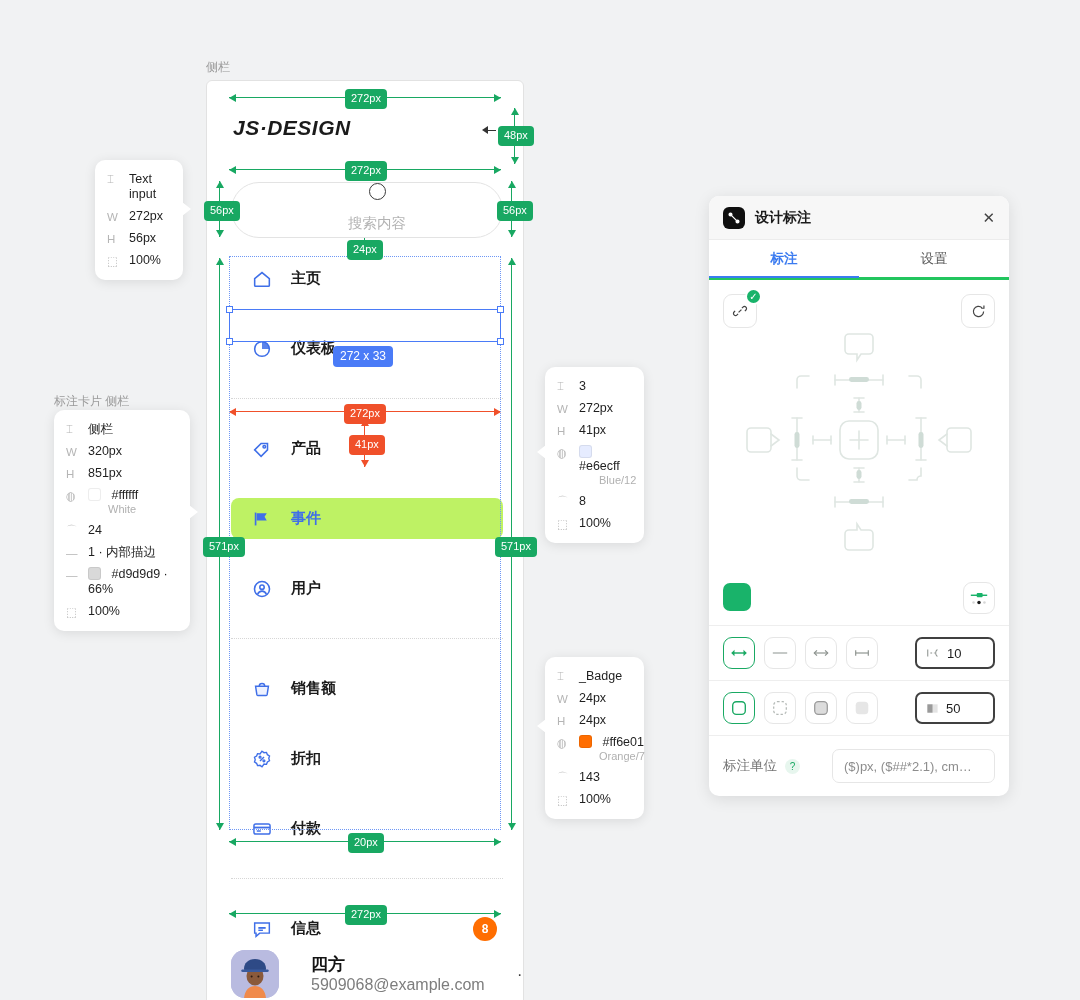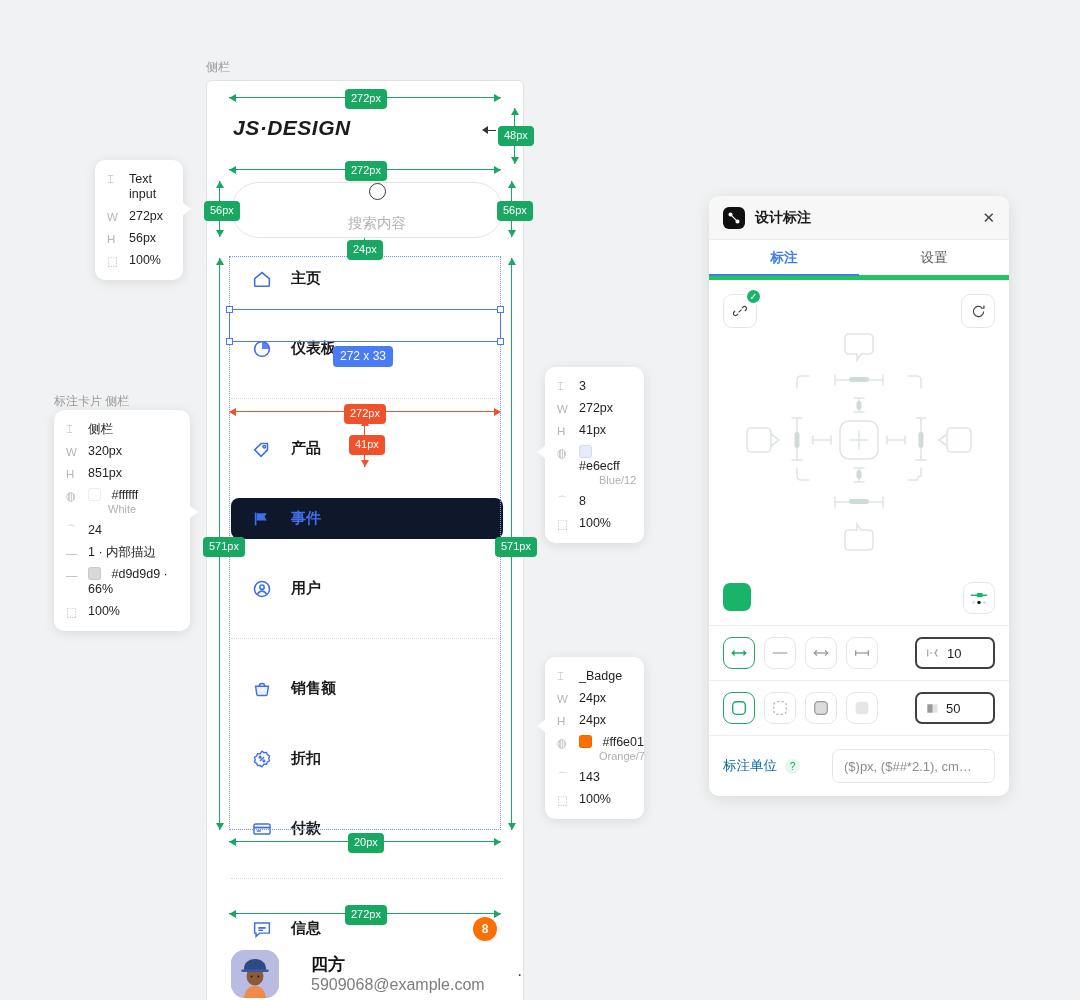--- a/index.html
+++ b/index.html
@@ -98,21 +98,21 @@
   }
   .search-circle{ width:17px;height:17px;border:1.6px solid #3a3a3a;border-radius:50%;}
   .search-ph{ color:#b3b3b3; font-size:14.5px; }
 
   .menu{ position:absolute; left:24px; top:177px; width:272px; }
   .mitem{
     height:41px; display:flex; align-items:center; gap:18px; padding-left:20px;
     border-radius:8px; margin-bottom:29px; position:relative;
   }
   .mitem .lab{ font-size:15px; color:#1c1c1c; font-weight:bold; }
-  .mitem.active{ background:#0f172a; }
+  .mitem.active{ background:#bef264; }
   .mitem.active .lab{ color:#3f6fe8; }
   .sep{ height:1px; border-top:1px dotted #d6d6d6; margin:0 0 29px 0; }
   .badge-count{
     position:absolute; right:6px; top:50%; transform:translateY(-50%);
     width:24px;height:24px;border-radius:50%; background:#ff6e01; color:#fff;
     font-size:12px; display:flex; align-items:center; justify-content:center;
     font-weight:bold;
   }
   .ico{ width:22px;height:22px; flex:0 0 22px; display:block; }
 
@@ -141,21 +141,21 @@
     overflow:hidden; z-index:20; display:flex; flex-direction:column;
   }
   .pl-head{
     height:44px; background:#f7f7f7; display:flex; align-items:center;
     padding:0 14px; gap:10px; border-bottom:1px solid #ececec;
   }
   .pl-logo{ width:22px;height:22px;background:#0f0f0f;border-radius:6px;
             display:flex;align-items:center;justify-content:center; }
   .pl-title{ font-size:14px; color:#1b1b1b; font-weight:bold;}
   .pl-close{ margin-left:auto; color:#444; font-size:15px; cursor:pointer;}
-  .pl-tabs{ display:flex; height:40px; border-bottom:5px solid #22c55e;}
+  .pl-tabs{ display:flex; height:40px; border-bottom:3px solid #22c55e;}
   .pl-tab{ flex:1; display:flex;align-items:center;justify-content:center;
            font-size:13.5px; color:#5a5a5a; position:relative;}
   .pl-tab.active{ color:#3b7bf0; font-weight:bold;}
   .pl-tab.active:after{ content:""; position:absolute;left:0;right:0;bottom:-1px;
                         height:2px; background:#3b7bf0;}
   .pl-body{ flex:1; position:relative; }
   .rnd-btn{ width:34px;height:34px;border:1px solid #e6e6e6;border-radius:9px;
             background:#fff; display:flex;align-items:center;justify-content:center;}
   .check-dot{ position:absolute; width:17px;height:17px;border-radius:50%;
               background:#19b36a; right:-6px; top:-7px; display:flex;
@@ -164,21 +164,21 @@
   .pl-rowbar{ border-top:1px solid #eee; display:flex; align-items:center;
               padding:11px 14px; gap:9px; }
   .opt{ width:32px;height:32px; border:1px solid #e6e6e6; border-radius:9px;
         display:flex;align-items:center;justify-content:center; background:#fff;}
   .opt.sel{ border-color:#19a963; }
   .numbox{ margin-left:auto; width:80px;height:32px;border:2px solid #404040;
            border-radius:7px; display:flex;align-items:center; gap:7px; padding:0 9px;
            font-size:13px; color:#1d1d1d;}
   .unit-row{ border-top:1px solid #eee; display:flex;align-items:center;
              padding:13px 14px; gap:8px;}
-  .unit-lab{ font-size:13.5px;color:#0369a1;}
+  .unit-lab{ font-size:13.5px;color:#737373;}
   .qmark{ width:15px;height:15px;border-radius:50%;background:#e7f6ee;color:#19a963;
           font-size:10px; display:flex;align-items:center;justify-content:center;}
   .unit-in{ margin-left:auto; width:163px;height:32px;border:1px solid #e6e6e6;
             border-radius:7px; display:flex;align-items:center;padding:16px 11px;
             font-size:13px; color:#8d8d8d;}
   .green-sq{ width:28px;height:28px;border-radius:7px;background:#19b36a;}
 </style>
 </head>
 <body>
 

